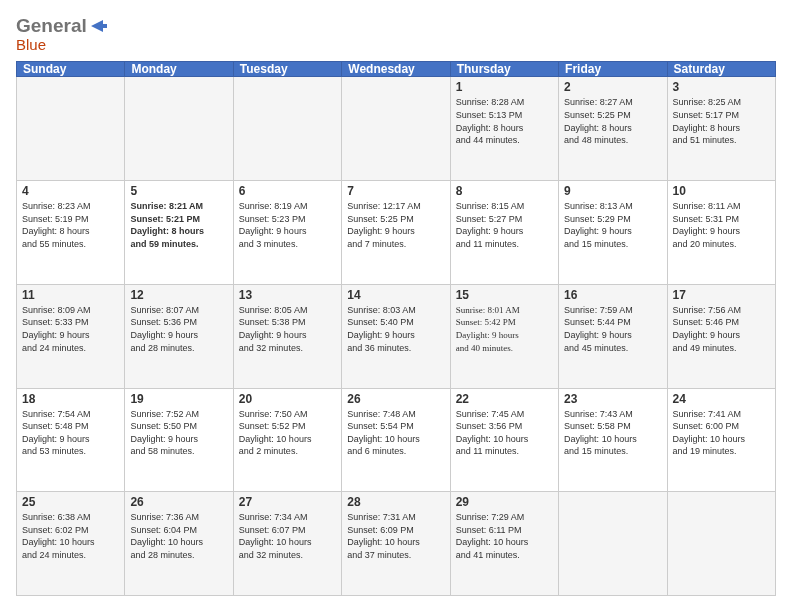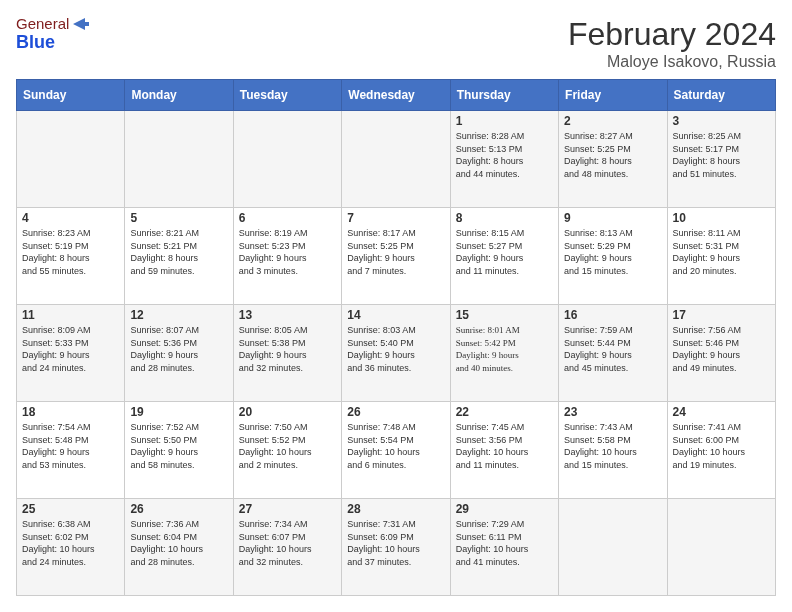--- a/index.html
+++ b/index.html
@@ -45,21 +45,21 @@
       border: 1px solid #ccc;
       border-collapse: collapse;
       width: 100%;
       table-layout: fixed;
     }
     .calendar th {
       background-color: #4472c4;
       color: #fff;
       font-size: 12px;
       font-weight: bold;
-      padding: 8px 6px;
+      padding: 0 6px;
       text-align: left;
       border: 1px solid #3a60a8;
     }
     .calendar td {
       border: 1px solid #ccc;
       vertical-align: top;
       padding: 3px 5px;
       font-size: 9.5px;
       color: #333;
       height: 78px;
@@ -86,32 +86,28 @@
     }
   </style>
 </head>
 <body>
 
 <div class="page">
   <div class="header">
     <div class="logo">
     <div style="display:flex;flex-direction:column;line-height:1.1">
       <div style="display:flex;align-items:center;gap:2px">
-        <span style="font-size:15px;font-weight:normal;color:#7f1d1d">General</span>
+        <span style="font-size:19px;font-weight:bold;color:#737373">General</span>
         <svg width="18" height="16" viewBox="0 0 18 16">
           <polygon points="2,8 14,2 14,6 18,6 18,10 14,10 14,14" fill="#4472c4"></polygon>
         </svg>
       </div>
-      <span style="font-size:18px;font-weight:bold;color:#1d4ed8">Blue</span>
+      <span style="font-size:15px;font-weight:normal;color:#c2410c">Blue</span>
     </div>
   </div>
-    <div class="title-block">
-      <div class="main-title">February 2024</div>
-      <div class="sub-title">Maloye Isakovo, Russia</div>
-    </div>
   </div>
 
   <table class="calendar">
     <thead>
       <tr>
         <th>Sunday</th>
         <th>Monday</th>
         <th>Tuesday</th>
         <th>Wednesday</th>
         <th>Thursday</th>
@@ -150,35 +146,35 @@
         <tr>
           <td>
             <span class="day-num">4</span>
             <div class="day-info" style="white-space: pre-line;">Sunrise: 8:23 AM
 Sunset: 5:19 PM
 Daylight: 8 hours
 and 55 minutes.</div>
           </td>
           <td>
             <span class="day-num">5</span>
-            <div class="day-info" style="white-space: pre-line;">Sunrise: 8:21 AM
+            <div class="day-info" style="white-space: pre-line; font-weight: bold;">Sunrise: 8:21 AM
 Sunset: 5:21 PM
 Daylight: 8 hours
 and 59 minutes.</div>
           </td>
           <td>
             <span class="day-num">6</span>
             <div class="day-info" style="white-space: pre-line;">Sunrise: 8:19 AM
 Sunset: 5:23 PM
 Daylight: 9 hours
 and 3 minutes.</div>
           </td>
           <td>
             <span class="day-num">7</span>
-            <div class="day-info" style="white-space: pre-line;">Sunrise: 8:17 AM
+            <div class="day-info" style="white-space: pre-line;">Sunrise: 12:17 AM
 Sunset: 5:25 PM
 Daylight: 9 hours
 and 7 minutes.</div>
           </td>
           <td>
             <span class="day-num">8</span>
             <div class="day-info" style="white-space: pre-line;">Sunrise: 8:15 AM
 Sunset: 5:27 PM
 Daylight: 9 hours
 and 11 minutes.</div>

